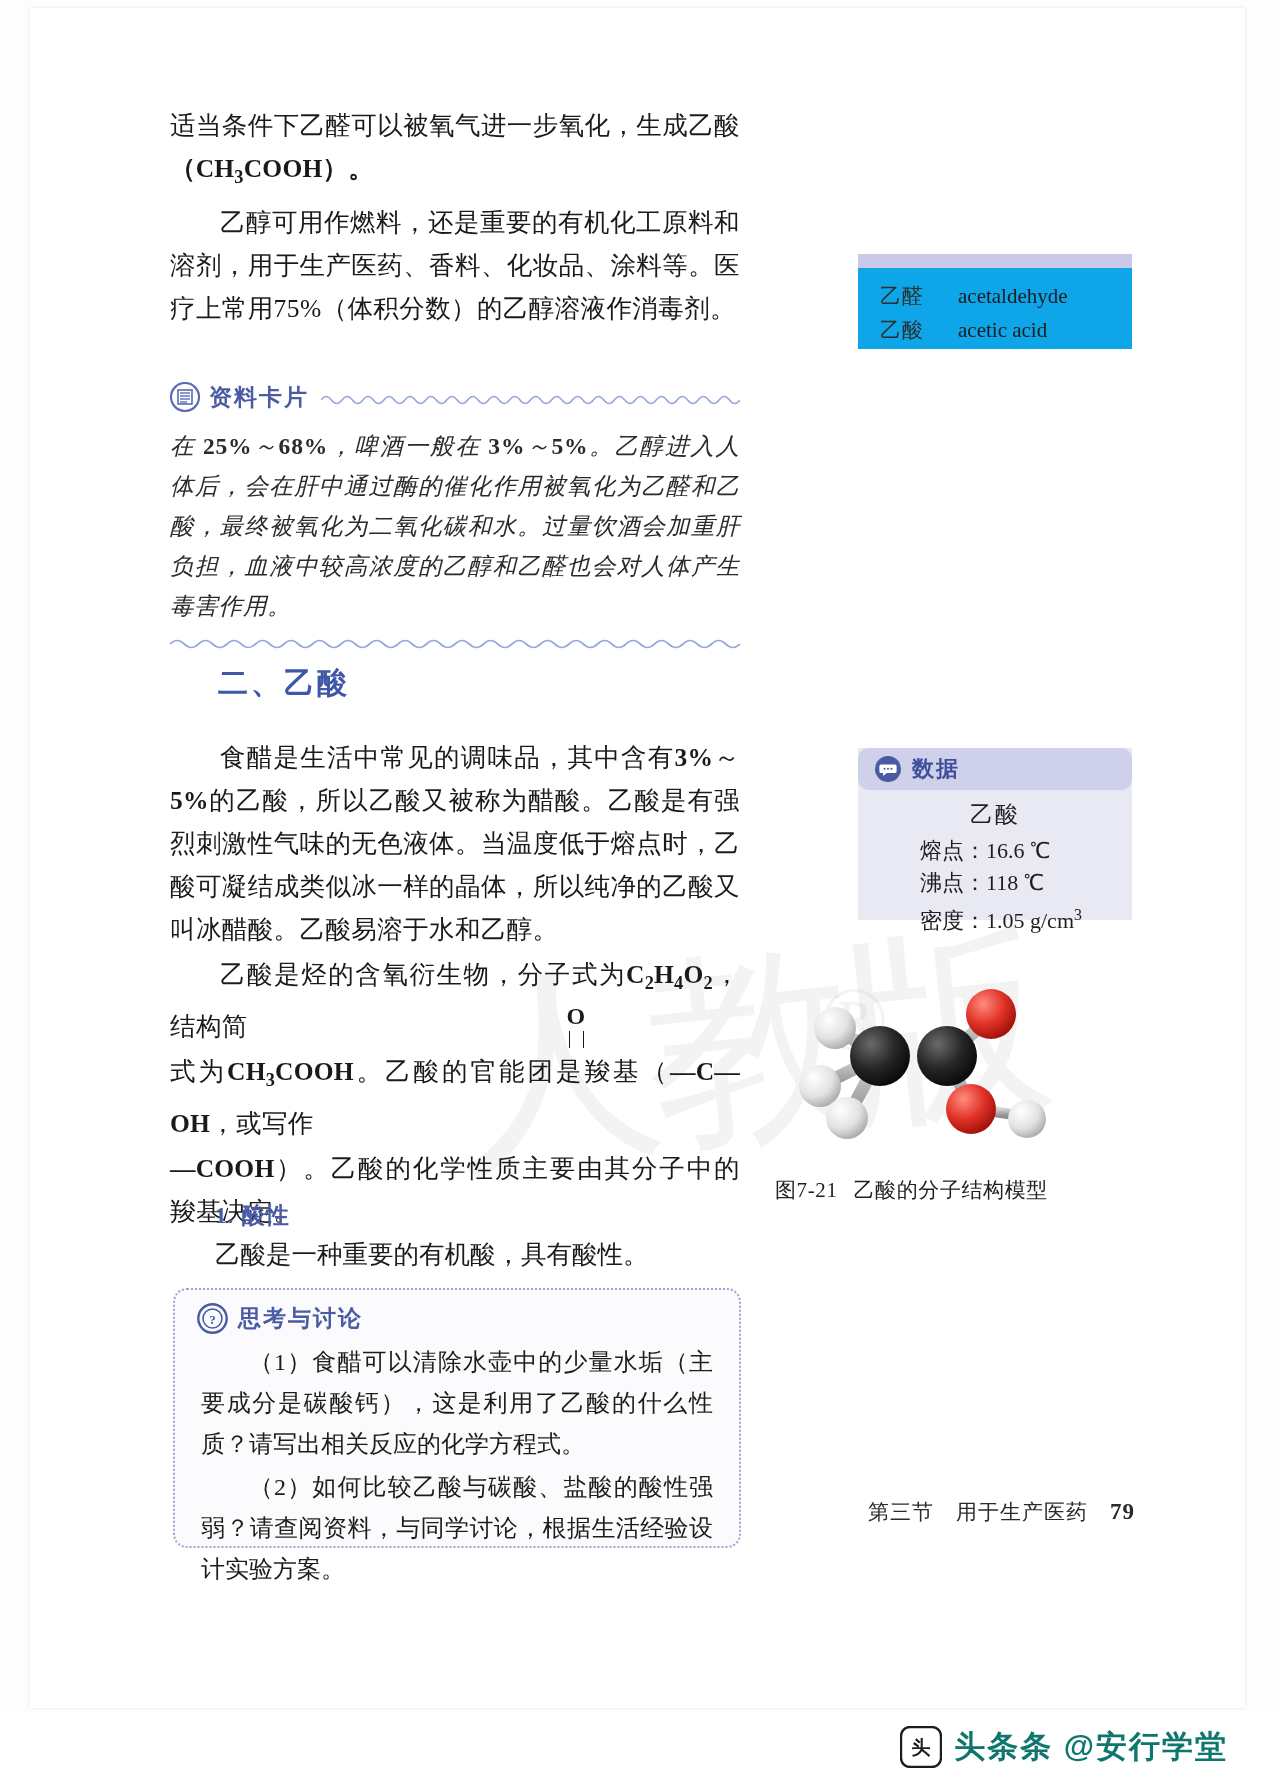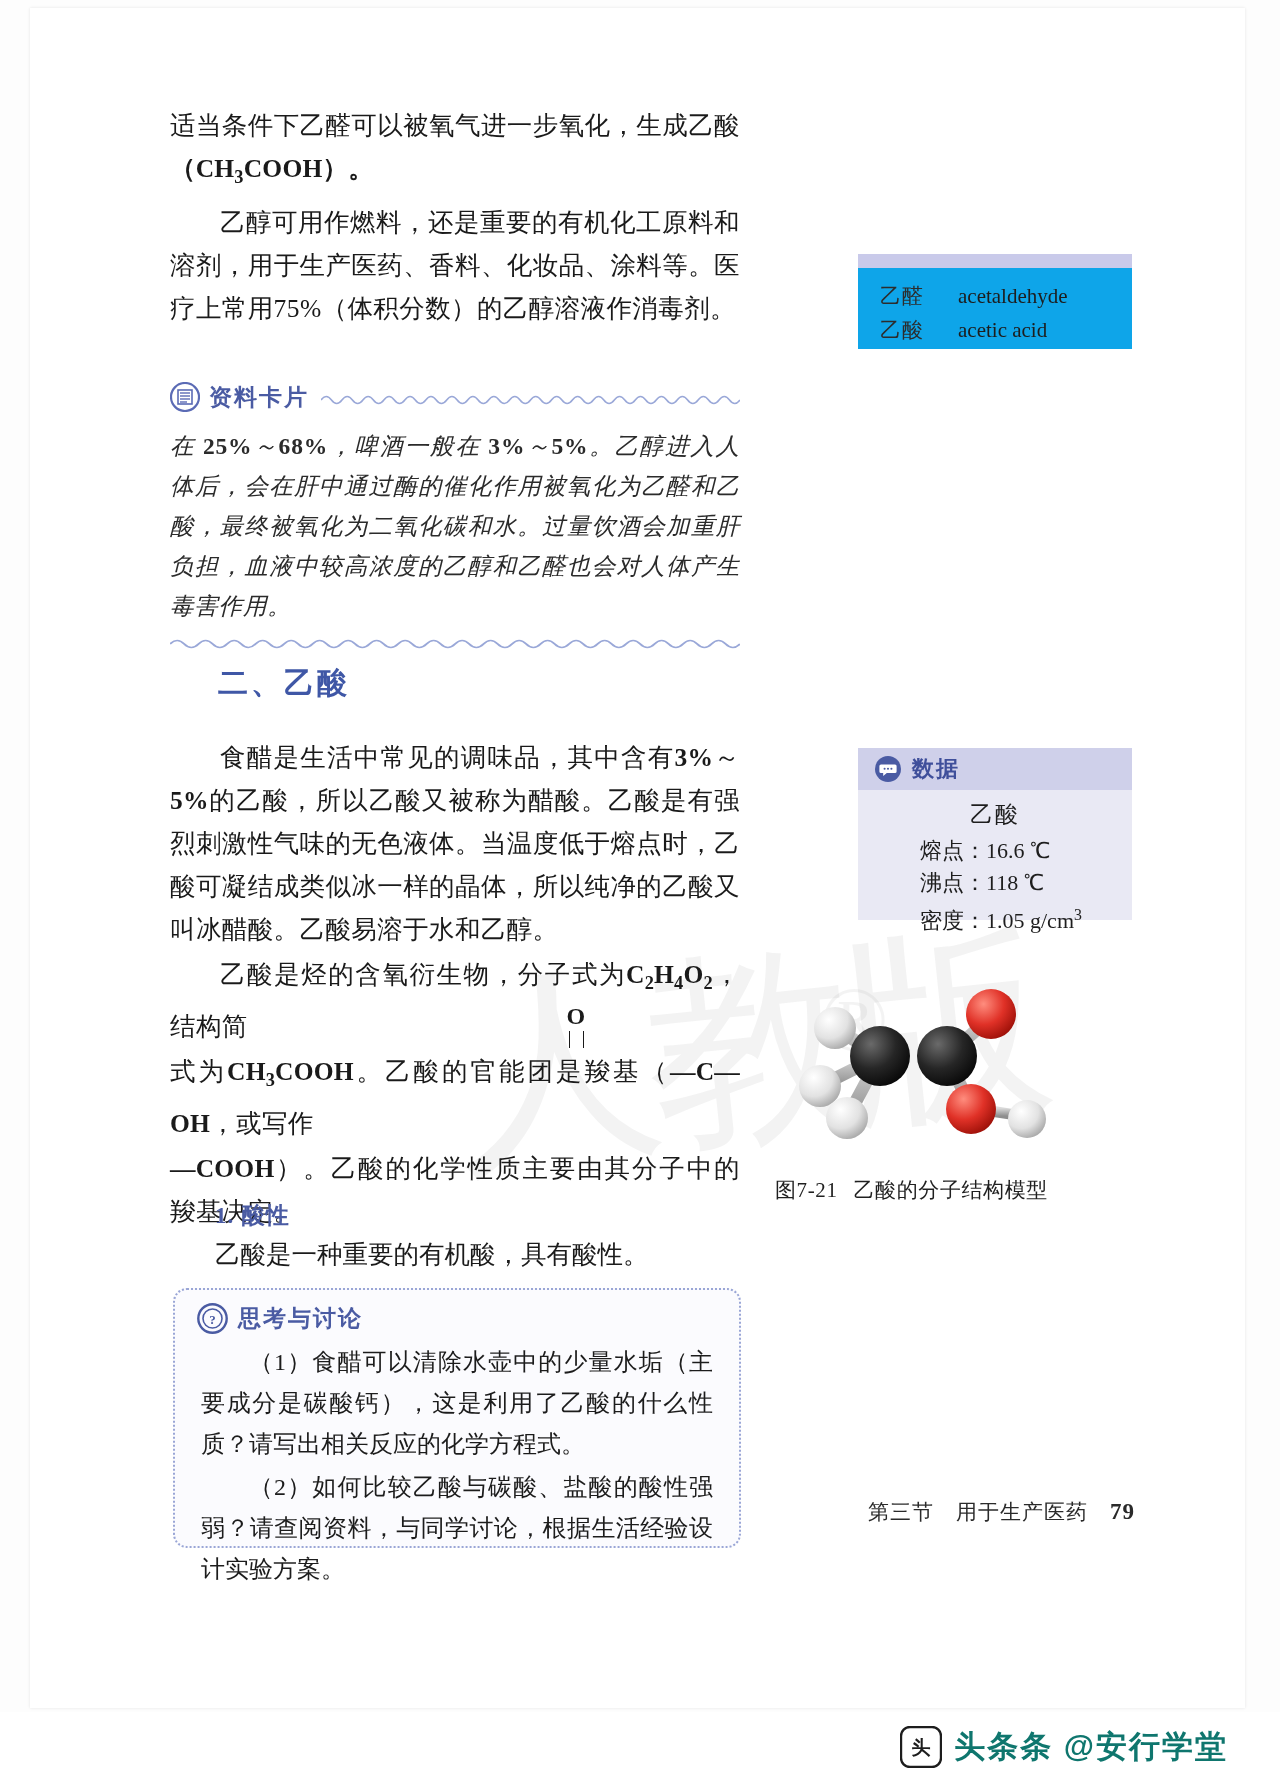--- a/index.html
+++ b/index.html
@@ -258,20 +258,21 @@
     left:828px; top:740px;
     width:274px; height:172px;
     background:#e9e9f4;
   }
   .db-head {
     height:42px;
     background:#cfd0ea;
     display:flex;
     align-items:center;
     padding-left:16px;
+    border-radius:11px;
   }
   .db-icon { width:28px; height:28px; margin-right:10px; flex:0 0 28px; }
   .db-title {
     font-family:"Liberation Sans", sans-serif;
     font-weight:bold;
     font-size:22px;
     color:#3f4f9b;
     letter-spacing:2px;
   }
   .db-body { padding-top:9px; }

